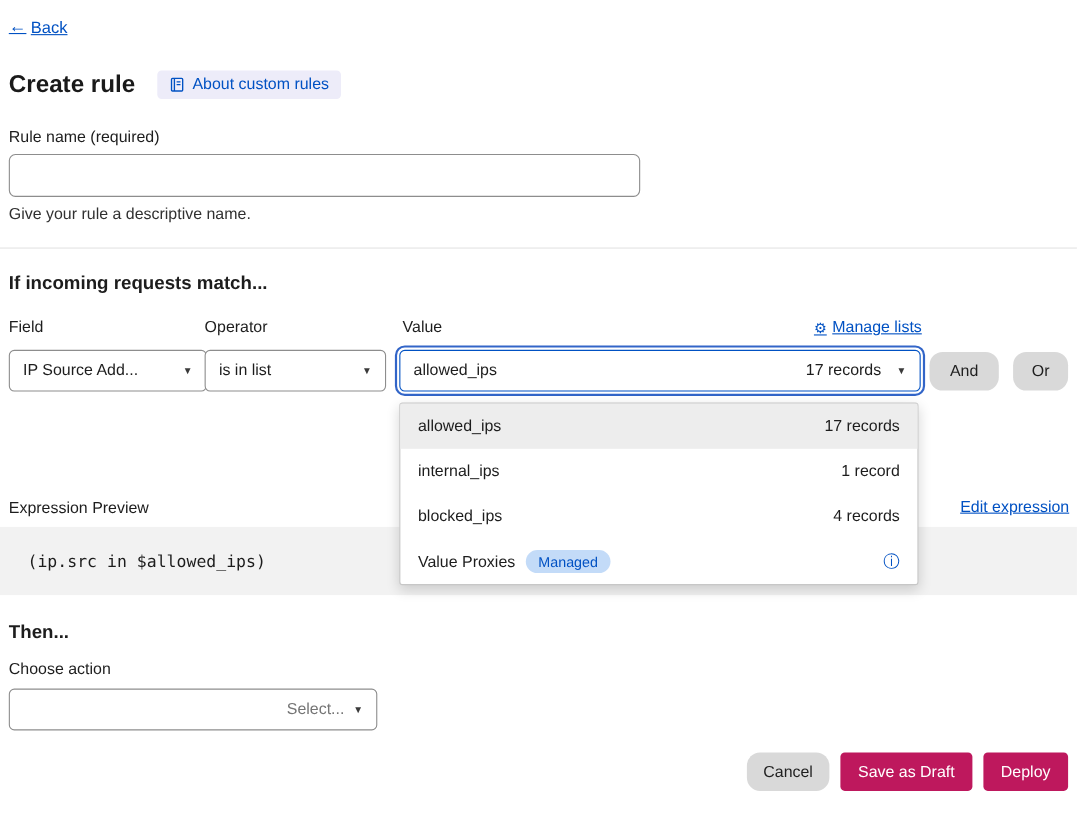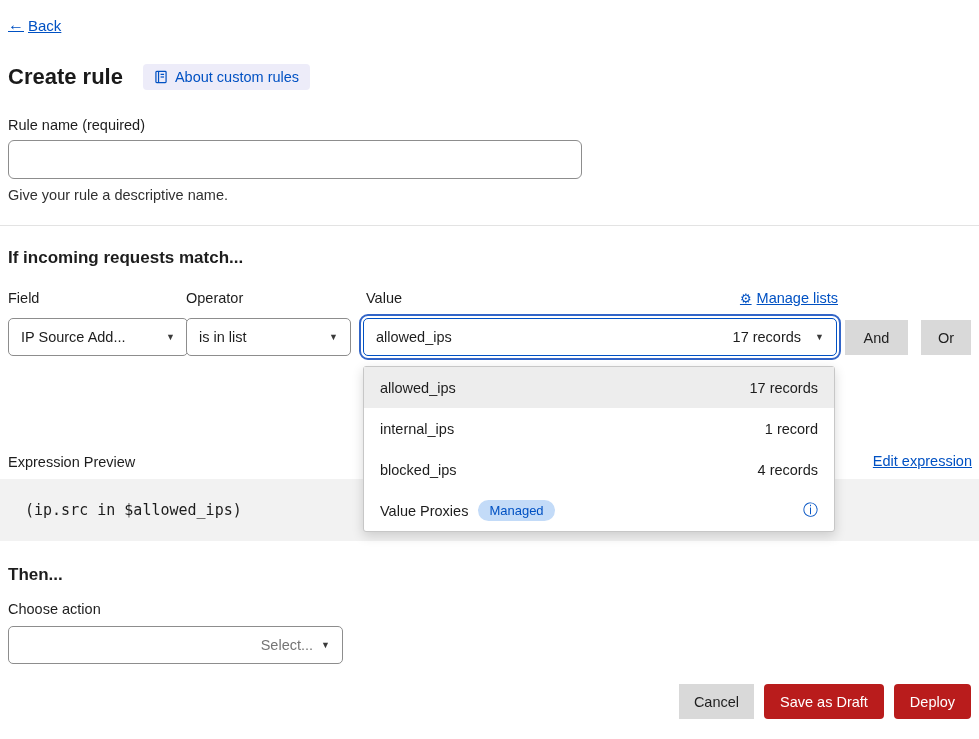--- a/index.html
+++ b/index.html
@@ -62,21 +62,21 @@
   .field-select { left: 8px; width: 180px; }
   .operator-select { left: 186px; width: 165px; gap: 23px; }
   .value-select {
     left: 363px; width: 474px;
     border: 1px solid #0051c3;
     outline: 2px solid #3265c8; outline-offset: 2px;
   }
   .value-select .sel-meta { color: #1d1d1d; margin-right: 6px; }
 
   .gray-btn {
-    background: #d9d9d9; color: #1f1f1f; border: none; border-radius: 0;
+    background: #d9d9d9; color: #1f1f1f; border: none; border-radius: 12px;
     font-size: 14.5px; font-family: "Liberation Sans", sans-serif;
     height: 35px; padding: 0 15px; cursor: pointer;
   }
   .and-btn { left: 845px; top: 320px; width: 63px; }
   .or-btn  { left: 921px; top: 320px; width: 50px; }
 
   
   .list-menu {
     left: 363px; top: 366px; width: 472px; background: #fff;
     border: 1px solid #c7c7c7; border-radius: 3px;
@@ -108,21 +108,21 @@
   .choose-action-label { left: 8px; top: 601px; }
   .action-select { left: 8px; top: 626px; width: 335px; height: 38px; top: 626px; }
   .action-select .sel-text { color: #757575; text-align: right; }
 
   
   .footer-actions {
     left: 0; right: 8px; top: 684px;
     display: flex; justify-content: flex-end; gap: 10px;
   }
   .blue-btn {
-    background: #b91c1c; color: #ffffff; border: none; border-radius: 4px;
+    background: #be185d; color: #ffffff; border: none; border-radius: 4px;
     font-size: 14.5px; font-family: "Liberation Sans", sans-serif;
     height: 35px; padding: 0 16px; cursor: pointer;
   }
   .footer-actions .gray-btn { position: static; }
 </style>
 </head>
 <body>
 
 <div>
 

